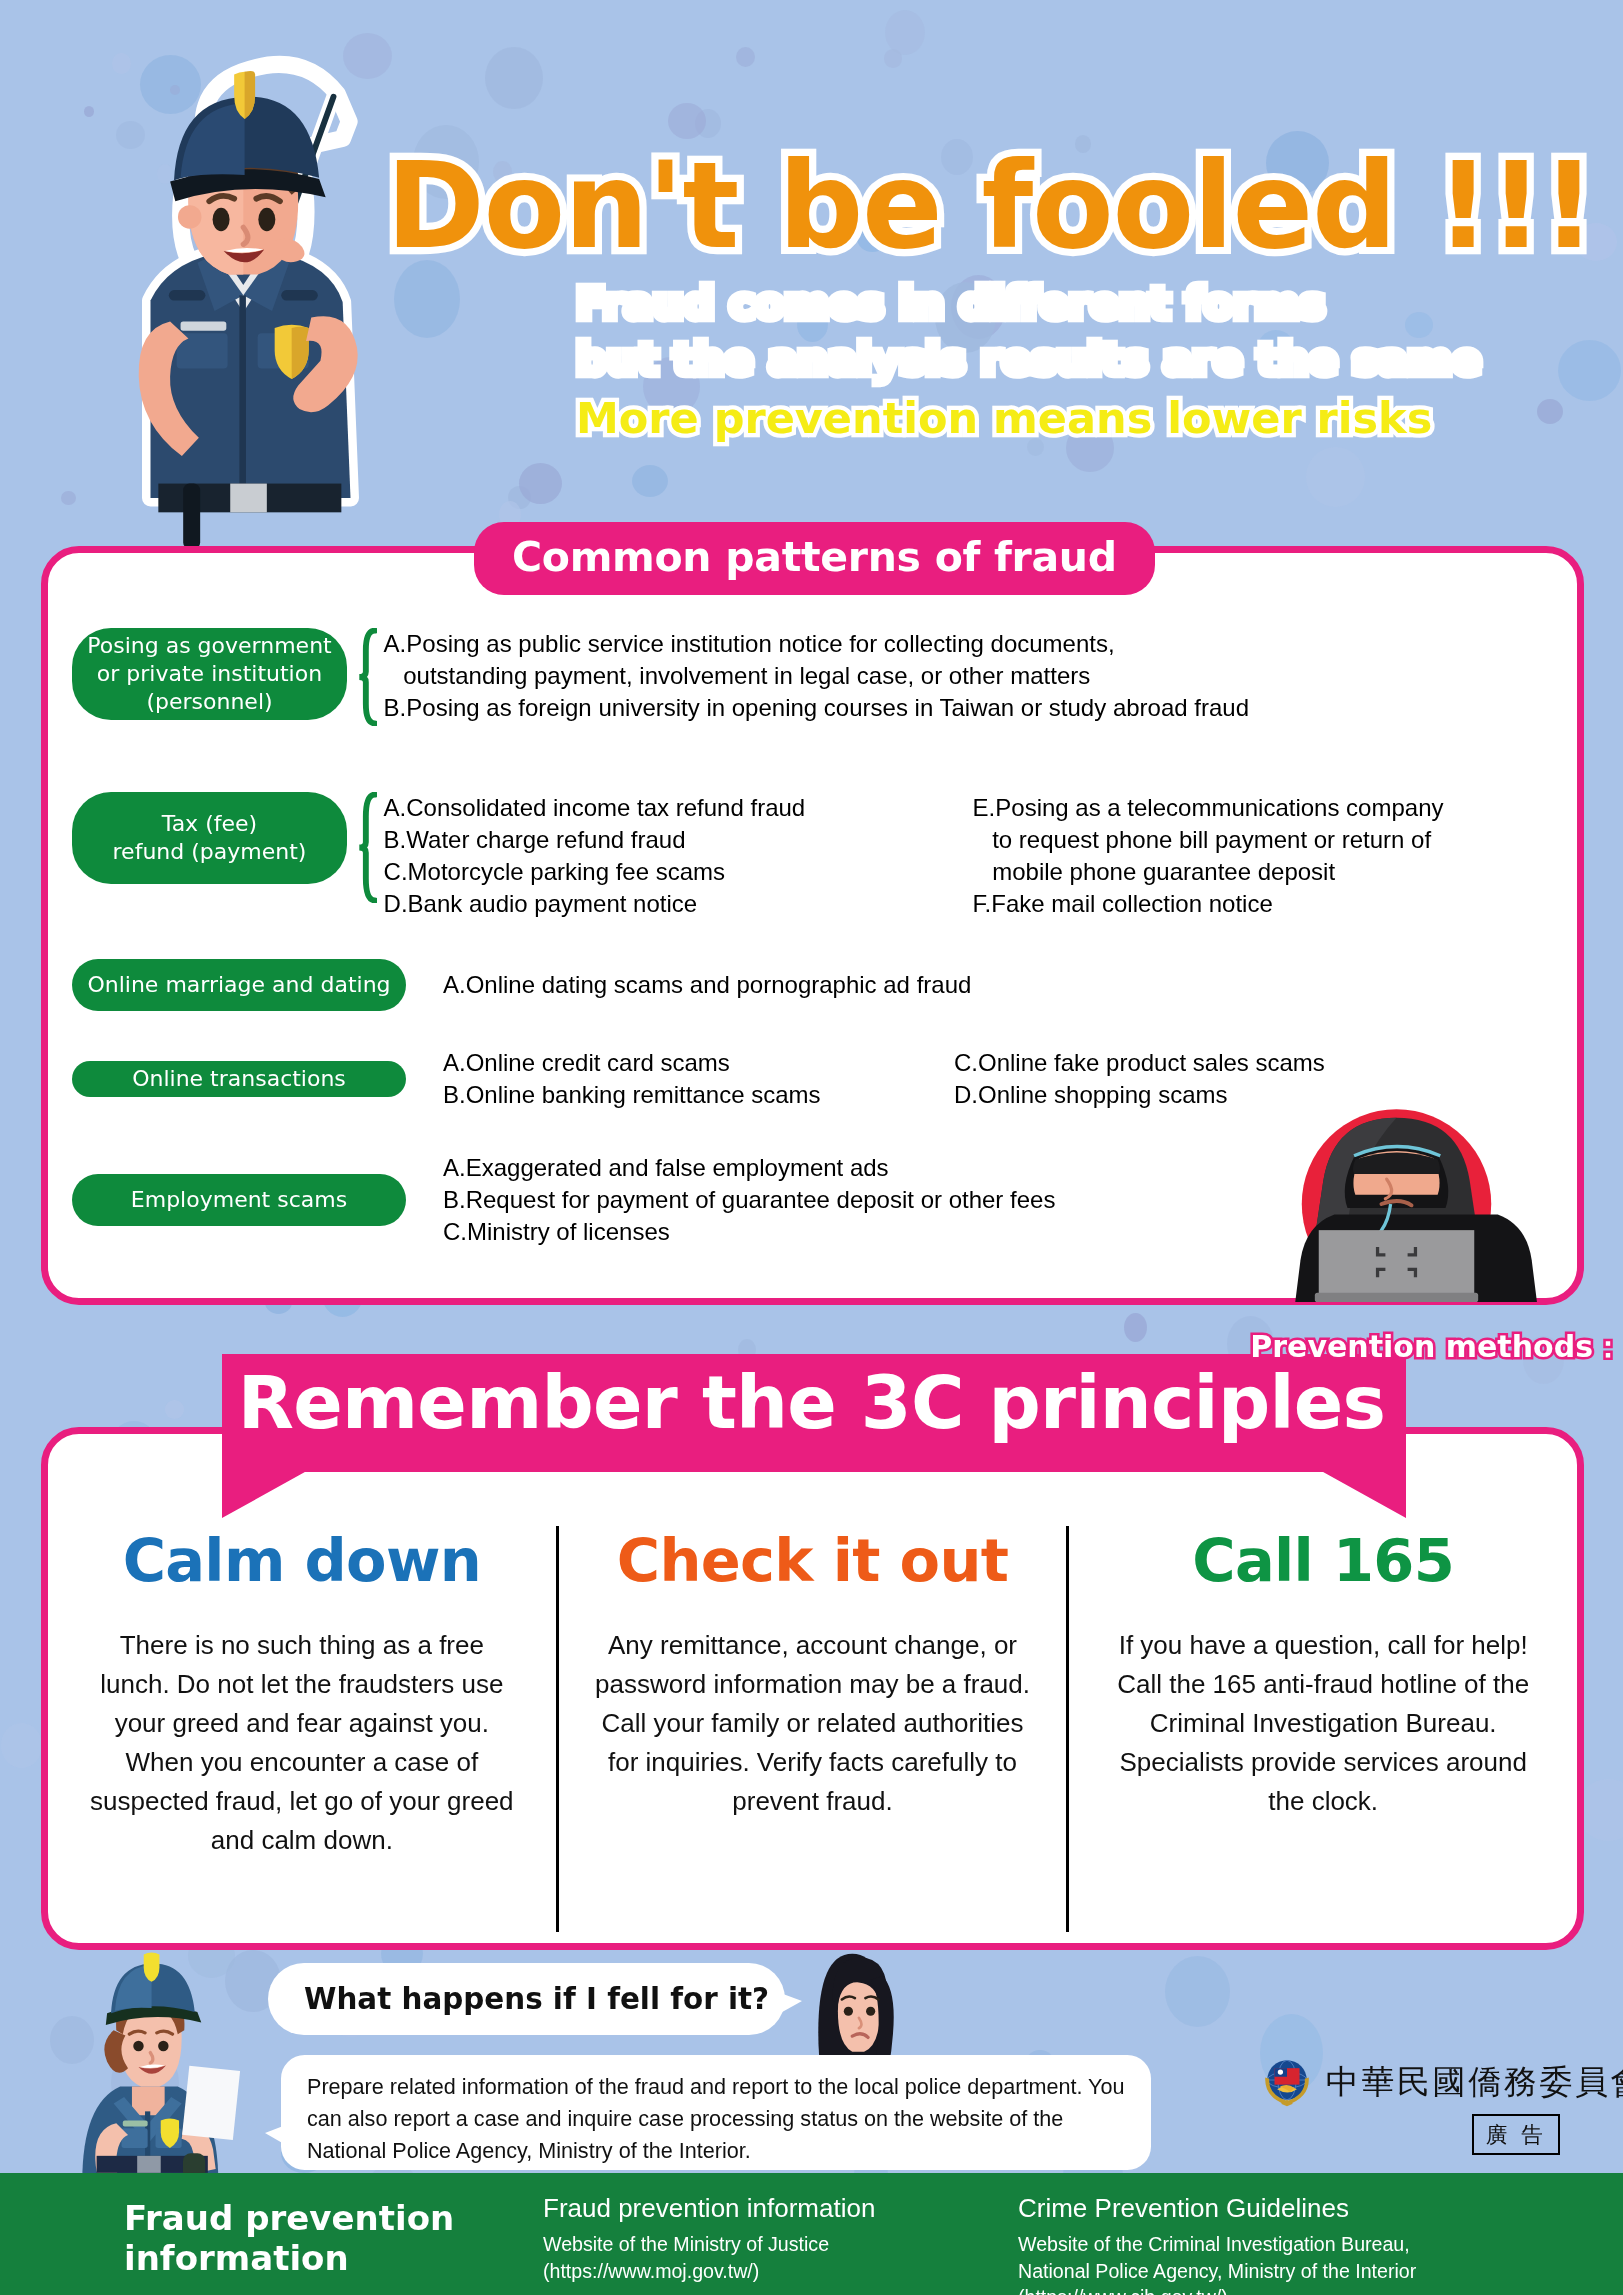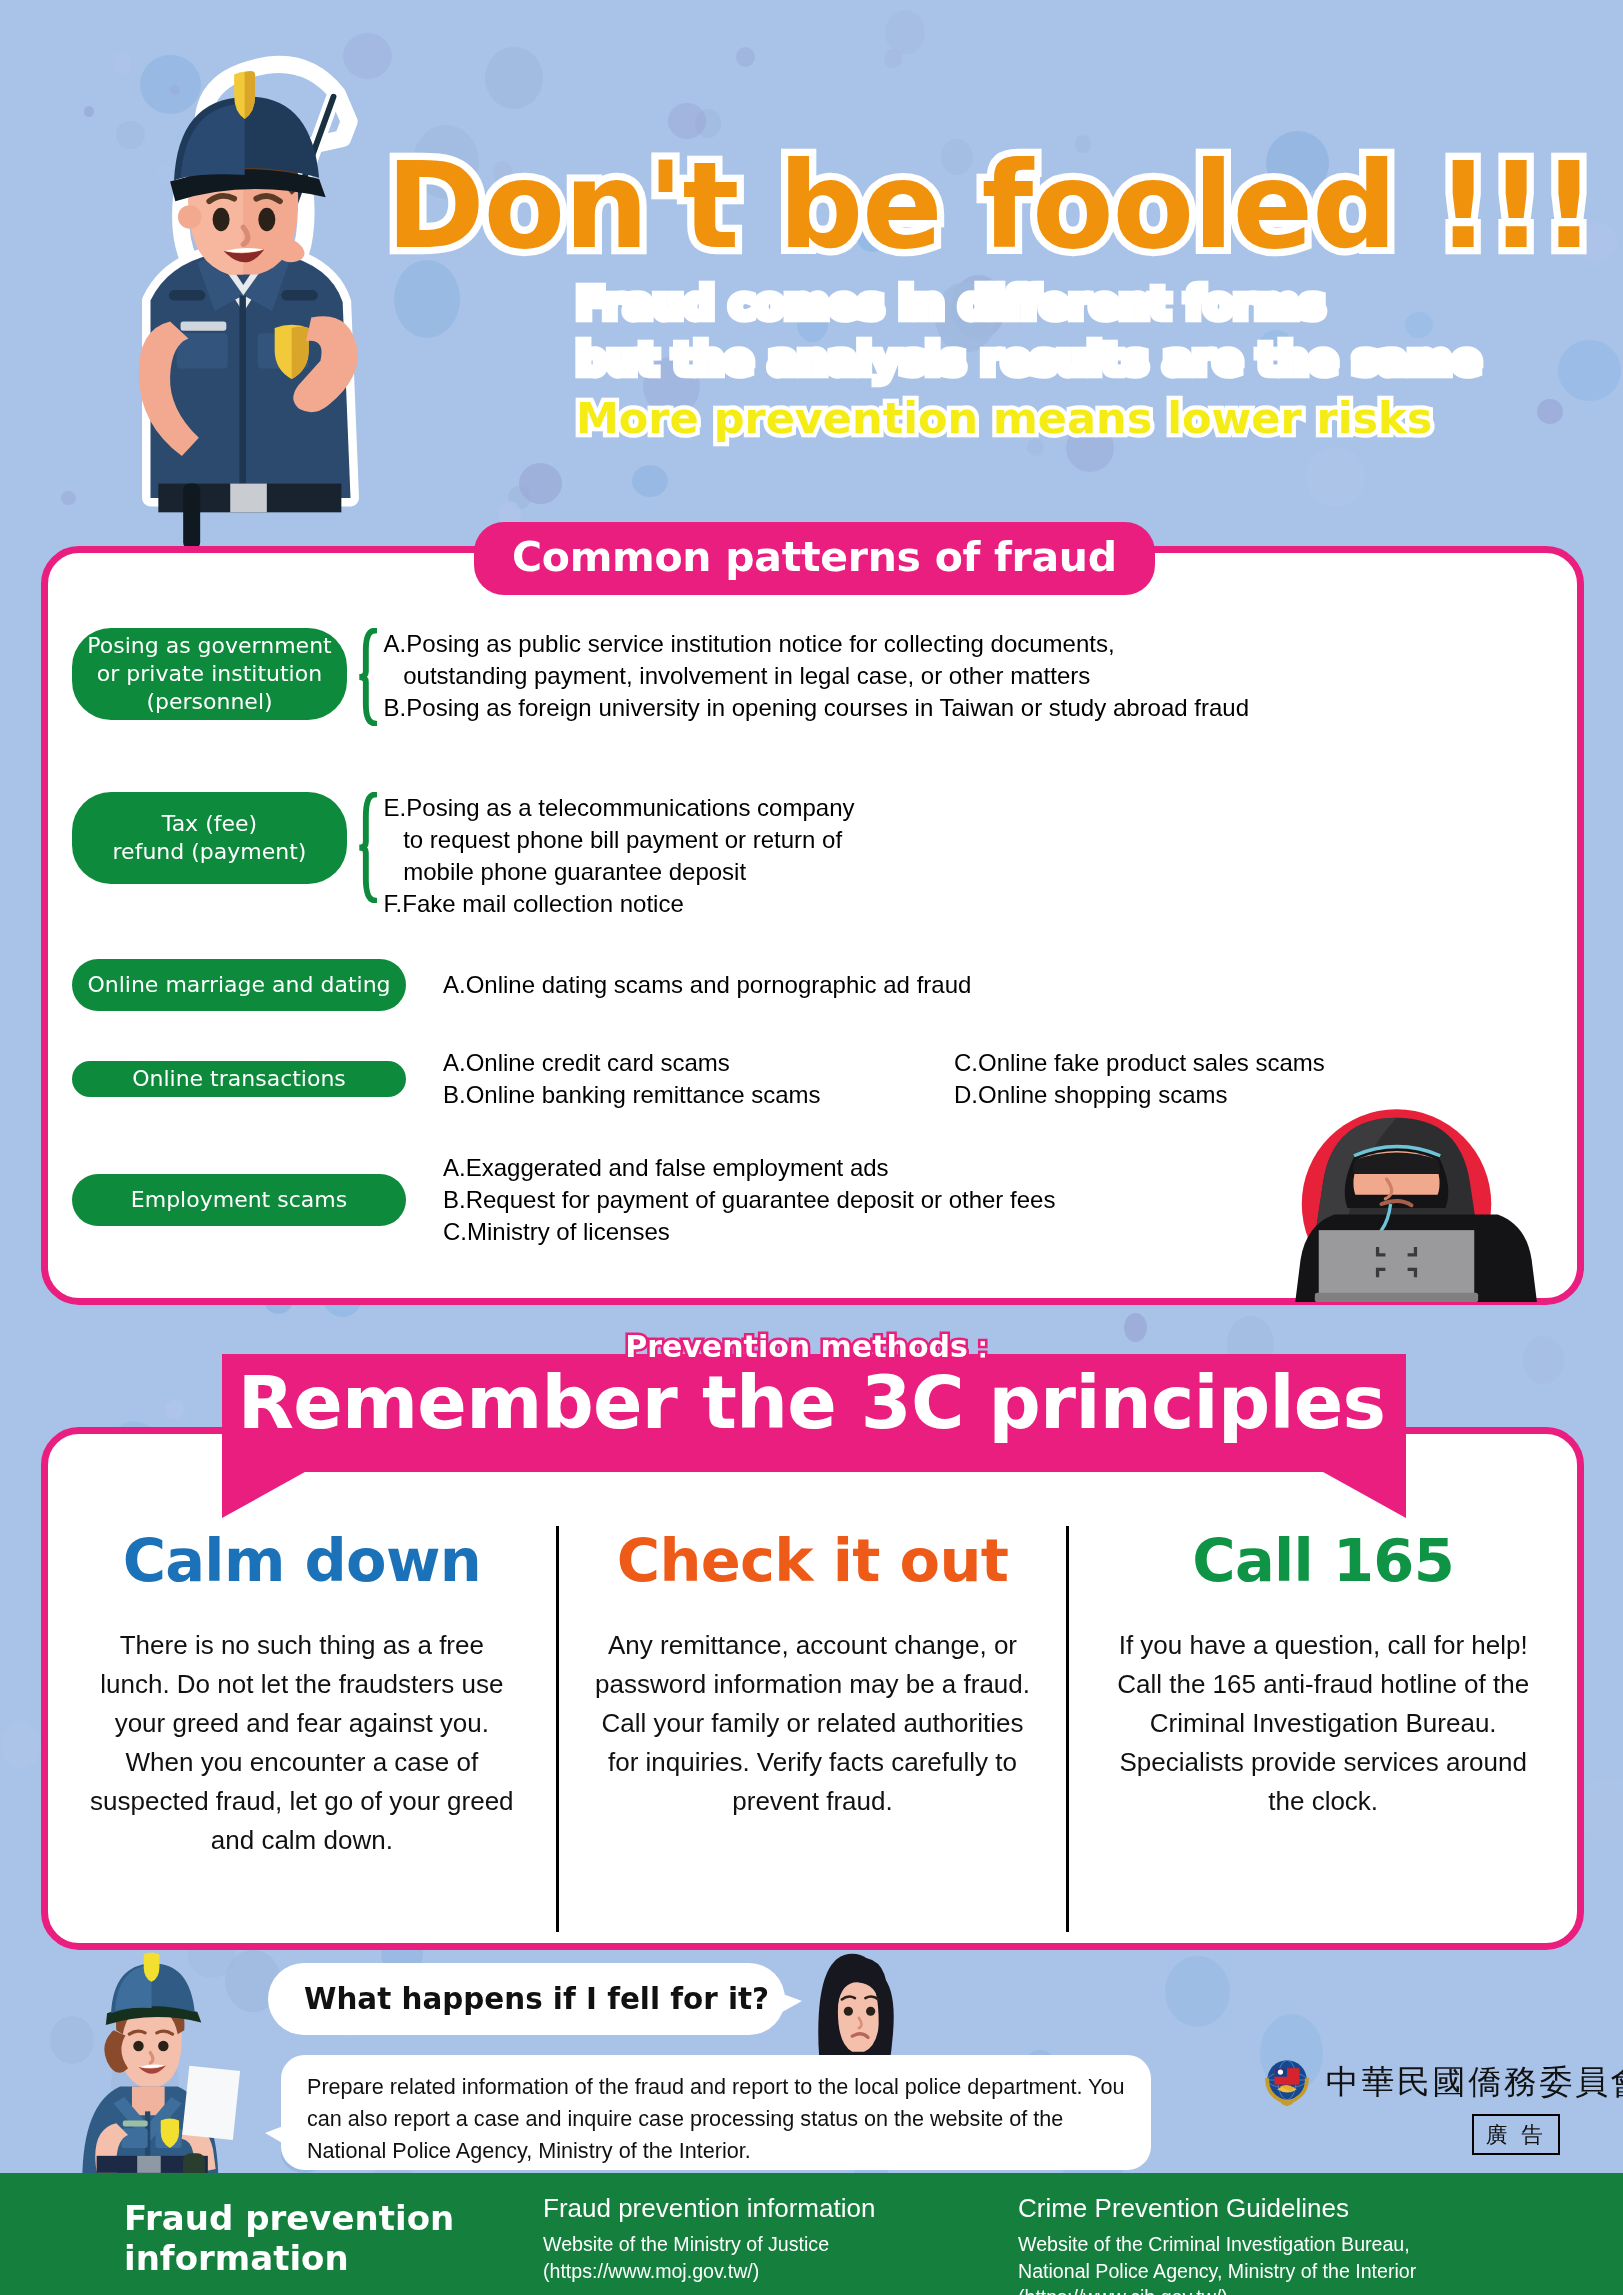--- a/index.html
+++ b/index.html
@@ -72,21 +72,21 @@
   .cols { display:flex; gap:33px; }
 
   
   .ribbon-wrap { position:absolute; left:0; top:1328px; width:1623px; height:190px; z-index:7; }
   .ribbon {
     position:absolute; left:222px; top:26px; width:1184px; height:164px;
     background:#e91e7f;
     clip-path:polygon(0 0, 100% 0, 100% 100%, 93% 72%, 7% 72%, 0 100%);
   }
   .ribbon-small {
-    position:absolute; left:0; top:1327px; width:1623px; text-align:center;
+    position:absolute; left:0; top:1327px; width:1623px; text-align:right;
     font-size:30px; font-weight:bold; color:#ffffff; z-index:9;
     font-family:"DejaVu Sans", sans-serif;
     -webkit-text-stroke:5.2px #e91e7f; paint-order:stroke fill;
   }
   .ribbon-big {
     position:absolute; left:0; top:1360px; width:1623px; text-align:center;
     font-size:73px; font-weight:bold; color:#ffffff; z-index:9;
     font-family:"DejaVu Sans", sans-serif; letter-spacing:-0.7px;
   }
 
@@ -420,20 +420,26 @@
       <span>Tax (fee)</span><br>
       <span>refund (payment)</span>
     </span>
   </div>
   <div class="brace">
     <svg width="19.6" height="111" viewBox="0 0 30 170">
         <path d="M26 4 q-14 0 -14 34 v39 q0 8 -10 8 q10 0 10 8 v39 q0 34 14 34" stroke="#0e8a3c" stroke-width="9" fill="none" stroke-linecap="round"></path>
       </svg>
   </div>
   <div class="cols">
+    <div class="cat-items" style="width:556px;">
+      <div class="ln">A.Consolidated income tax refund fraud</div>
+      <div class="ln">B.Water charge refund fraud</div>
+      <div class="ln">C.Motorcycle parking fee scams</div>
+      <div class="ln">D.Bank audio payment notice</div>
+    </div>
     <div class="cat-items">
       <div class="ln">E.Posing as a telecommunications company</div>
       <div class="ln ind">to request phone bill payment or return of</div>
       <div class="ln ind">mobile phone guarantee deposit</div>
       <div class="ln">F.Fake mail collection notice</div>
     </div>
   </div>
 </div>
 
 <div class="cat-row" style="left:72px; top:959px; z-index:5; align-items:center;">

